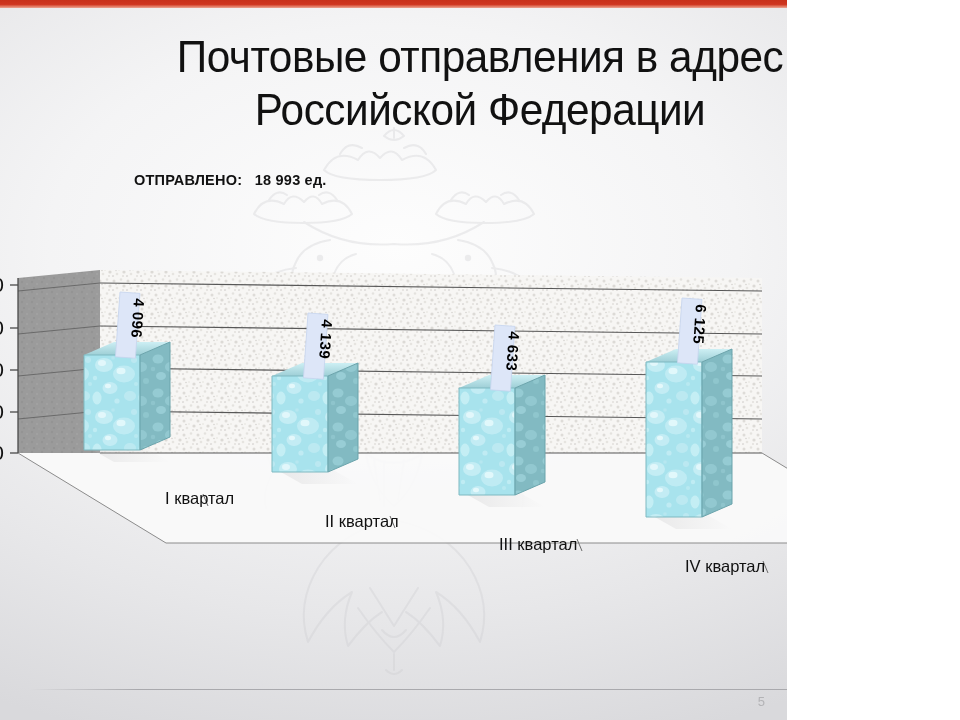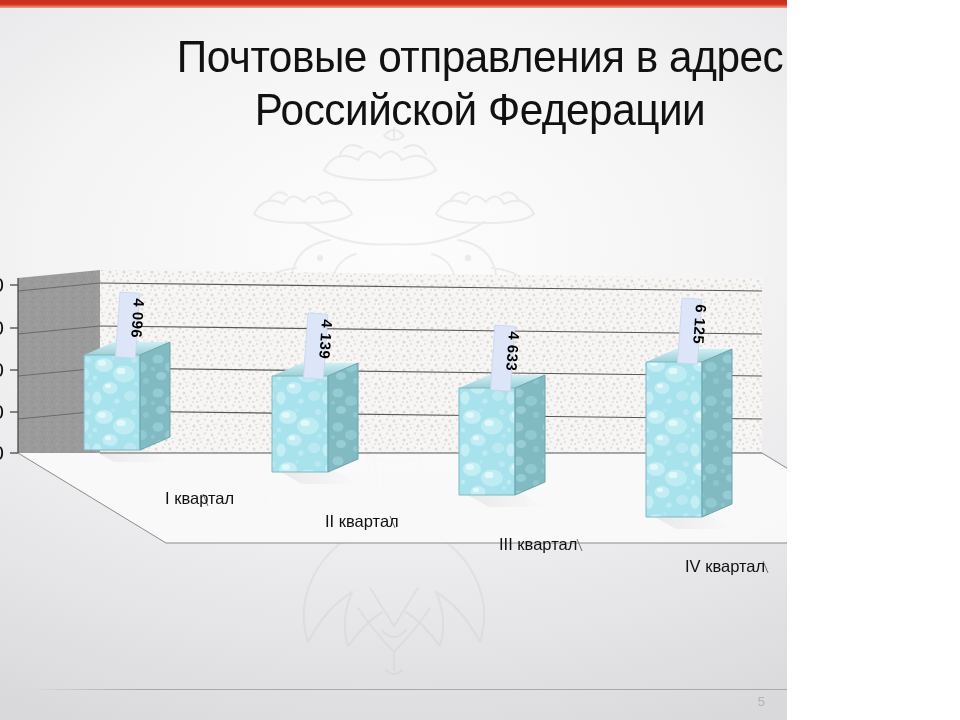--- a/index.html
+++ b/index.html
@@ -133,20 +133,21 @@
         <path d="M248 512 q12 14 24 0"></path>
         <path d="M260 536 v16"></path>
         <path d="M252 552 q8 8 16 0"></path>
       </g>
     </svg>
   </div>
 
   <div id="title">Почтовые отправления в адрес
 Российской Федерации</div>
 
+  <div id="sent">ОТПРАВЛЕНО:   18 993 ед.</div>
 
   <div id="chart">
     <svg width="960" height="350" viewBox="0 0 960 350" xmlns="http://www.w3.org/2000/svg">
       <defs>
 
         <pattern id="speckle" width="14" height="14" patternUnits="userSpaceOnUse">
           <rect width="14" height="14" fill="#f7f6f4"></rect>
           <circle cx="2" cy="3" r="1.5" fill="#dedcd8"></circle>
           <circle cx="9" cy="1.5" r="1.2" fill="#e4e2de"></circle>
           <circle cx="12" cy="8" r="1.6" fill="#dcdad6"></circle>

